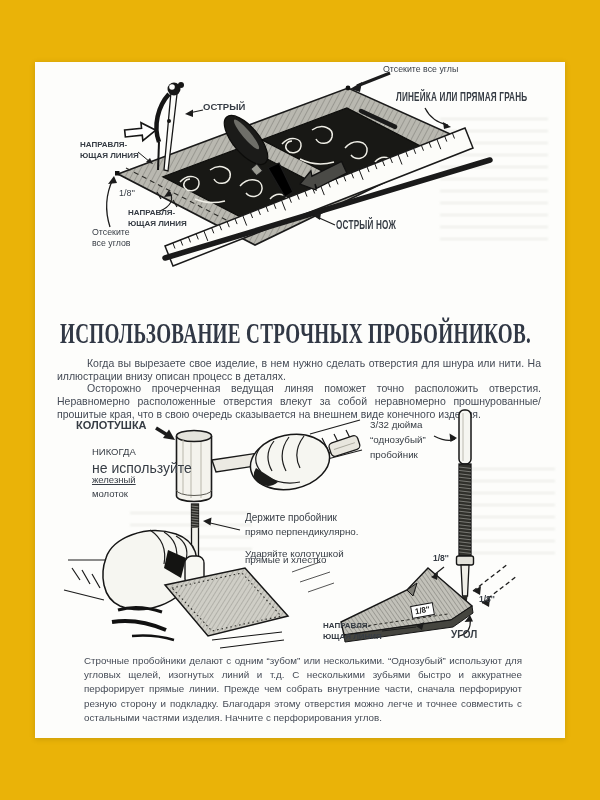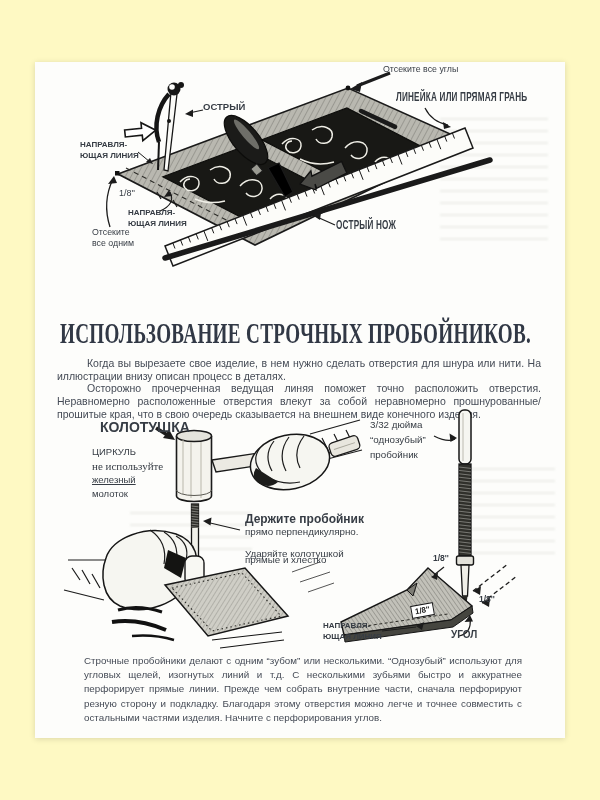--- a/index.html
+++ b/index.html
@@ -1,16 +1,16 @@
 <!DOCTYPE html>
 <html><head>
 <meta charset="utf-8">
 <style>
   html,body{margin:0;padding:0;}
-  .canvas{position:relative;width:600px;height:800px;background:#fef9c3;overflow:hidden;
+  .canvas{position:relative;width:600px;height:800px;background:#eab308;overflow:hidden;
           font-family:"Liberation Sans",sans-serif;}
   .page{position:absolute;left:35px;top:62px;width:530px;height:676px;background:#fdfdfb;
         box-shadow:0 1px 6px rgba(0,0,0,.14);}
   .bleed{position:absolute;background:repeating-linear-gradient(180deg,rgba(152,160,144,.30) 0 2.5px,transparent 2.5px 12px);
          filter:blur(1px);opacity:.55;pointer-events:none;}
   svg{position:absolute;overflow:visible;}
   .lbl{position:absolute;color:#363c44;white-space:nowrap;line-height:1;}
   .lbl.b{font-weight:bold;}
   .cond{transform:scaleX(.68);transform-origin:0 0;letter-spacing:.3px;}
   .caption{position:absolute;left:108px;top:271px;width:432px;font-size:9.8px;line-height:13.4px;
@@ -135,21 +135,21 @@
 
   <div class="lbl" style="left:383px;top:65px;font-size:8.8px;">Отсеките все углы</div>
   <div class="lbl b cond" style="left:396px;top:91px;font-size:12px;">ЛИНЕЙКА ИЛИ ПРЯМАЯ ГРАНЬ</div>
   <div class="lbl b" style="left:203px;top:102px;font-size:9.5px;">ОСТРЫЙ</div>
   <div class="lbl b" style="left:80px;top:141px;font-size:8px;">НАПРАВЛЯ-</div>
   <div class="lbl b" style="left:80px;top:152px;font-size:8px;">ЮЩАЯ ЛИНИЯ</div>
   <div class="lbl" style="left:119px;top:189px;font-size:9px;">1/8''</div>
   <div class="lbl b" style="left:128px;top:209px;font-size:8px;">НАПРАВЛЯ-</div>
   <div class="lbl b" style="left:128px;top:220px;font-size:8px;">ЮЩАЯ ЛИНИЯ</div>
   <div class="lbl" style="left:92px;top:228px;font-size:8.8px;">Отсеките</div>
-  <div class="lbl" style="left:92px;top:239px;font-size:8.8px;">все одним</div>
+  <div class="lbl" style="left:92px;top:239px;font-size:8.8px;">все углов</div>
   <div class="lbl b cond" style="left:336px;top:219px;font-size:12px;">ОСТРЫЙ НОЖ</div>
 
 
   <div class="heading"><span>ИСПОЛЬЗОВАНИЕ СТРОЧНЫХ ПРОБОЙНИКОВ.</span></div>
 
   <div class="para" style="top:357px;text-indent:30px;">Когда вы вырезаете свое изделие, в нем нужно сделать отверстия для шнура или нити. На иллюстрации внизу описан процесс в деталях.</div>
   <div class="para" style="top:382px;text-indent:30px;">Осторожно прочерченная ведущая линяя поможет точно расположить отверстия. Неравномерно расположенные отверстия влекут за собой неравномерно прошнурованные/прошитые края, что в свою очередь сказывается на внешнем виде конечного изделия.</div>
 
   <svg style="left:60px;top:410px;" width="500" height="245" viewBox="0 0 500 245">
     <defs>
@@ -254,29 +254,29 @@
       <polygon points="422,193 430,188 429,197"></polygon>
       <polygon points="371,167 378,162.5 377,170"></polygon>
       <polygon points="364,212 356,216 362,220"></polygon>
       <polygon points="410,205 404.5,212 413,211.5"></polygon>
       <polygon points="397,28 389.5,23.5 390.5,32"></polygon>
       <polygon points="143,111 151.5,107.5 150.5,115.5"></polygon>
       <polygon points="115,30 103,28 109,19.5"></polygon>
     </g>
   </svg>
 
-  <div class="lbl b" style="left:100px;top:420px;font-size:14px;">КОЛОТУШКА</div>
-  <div class="lbl" style="left:92px;top:447px;font-size:9.5px;">ЦИРКУЛЬ</div>
-  <div class="lbl" style="left:92px;top:461px;font-size:11px;font-family:Liberation Serif, serif;">не используйте</div>
+  <div class="lbl b" style="left:76px;top:420px;font-size:11px;">КОЛОТУШКА</div>
+  <div class="lbl" style="left:92px;top:447px;font-size:9.5px;">НИКОГДА</div>
+  <div class="lbl" style="left:92px;top:461px;font-size:14px;">не используйте</div>
   <div class="lbl" style="left:92px;top:475px;font-size:9.5px;text-decoration:underline;">железный</div>
   <div class="lbl" style="left:92px;top:489px;font-size:9.5px;">молоток</div>
   <div class="lbl" style="left:370px;top:420px;font-size:9.8px;">3/32 дюйма</div>
   <div class="lbl" style="left:370px;top:435px;font-size:9.8px;">“однозубый”</div>
   <div class="lbl" style="left:370px;top:450px;font-size:9.8px;">пробойник</div>
-  <div class="lbl" style="left:245px;top:513px;font-size:12px;font-weight:bold;">Держите пробойник</div>
+  <div class="lbl" style="left:245px;top:513px;font-size:10px;">Держите пробойник</div>
   <div class="lbl" style="left:245px;top:527px;font-size:9.8px;">прямо перпендикулярно.</div>
   <div class="lbl" style="left:245px;top:541px;font-size:9.8px;margin-top:8px;">Ударяйте колотушкой</div>
   <div class="lbl" style="left:245px;top:555px;font-size:9.8px;">прямые и хлестко</div>
   <div class="lbl b" style="left:433px;top:554px;font-size:8.5px;">1/8''</div>
   <div class="lbl b" style="left:479px;top:595px;font-size:8.5px;">1/8''</div>
   <div class="whitebox" style="left:411px;top:604px;">1/8''</div>
   <div class="lbl b" style="left:323px;top:622px;font-size:8px;">НАПРАВЛЯ-</div>
   <div class="lbl b" style="left:323px;top:633px;font-size:8px;">ЮЩАЯ ЛИНИЯ</div>
   <div class="lbl b" style="left:451px;top:630px;font-size:10px;">УГОЛ</div>
 

